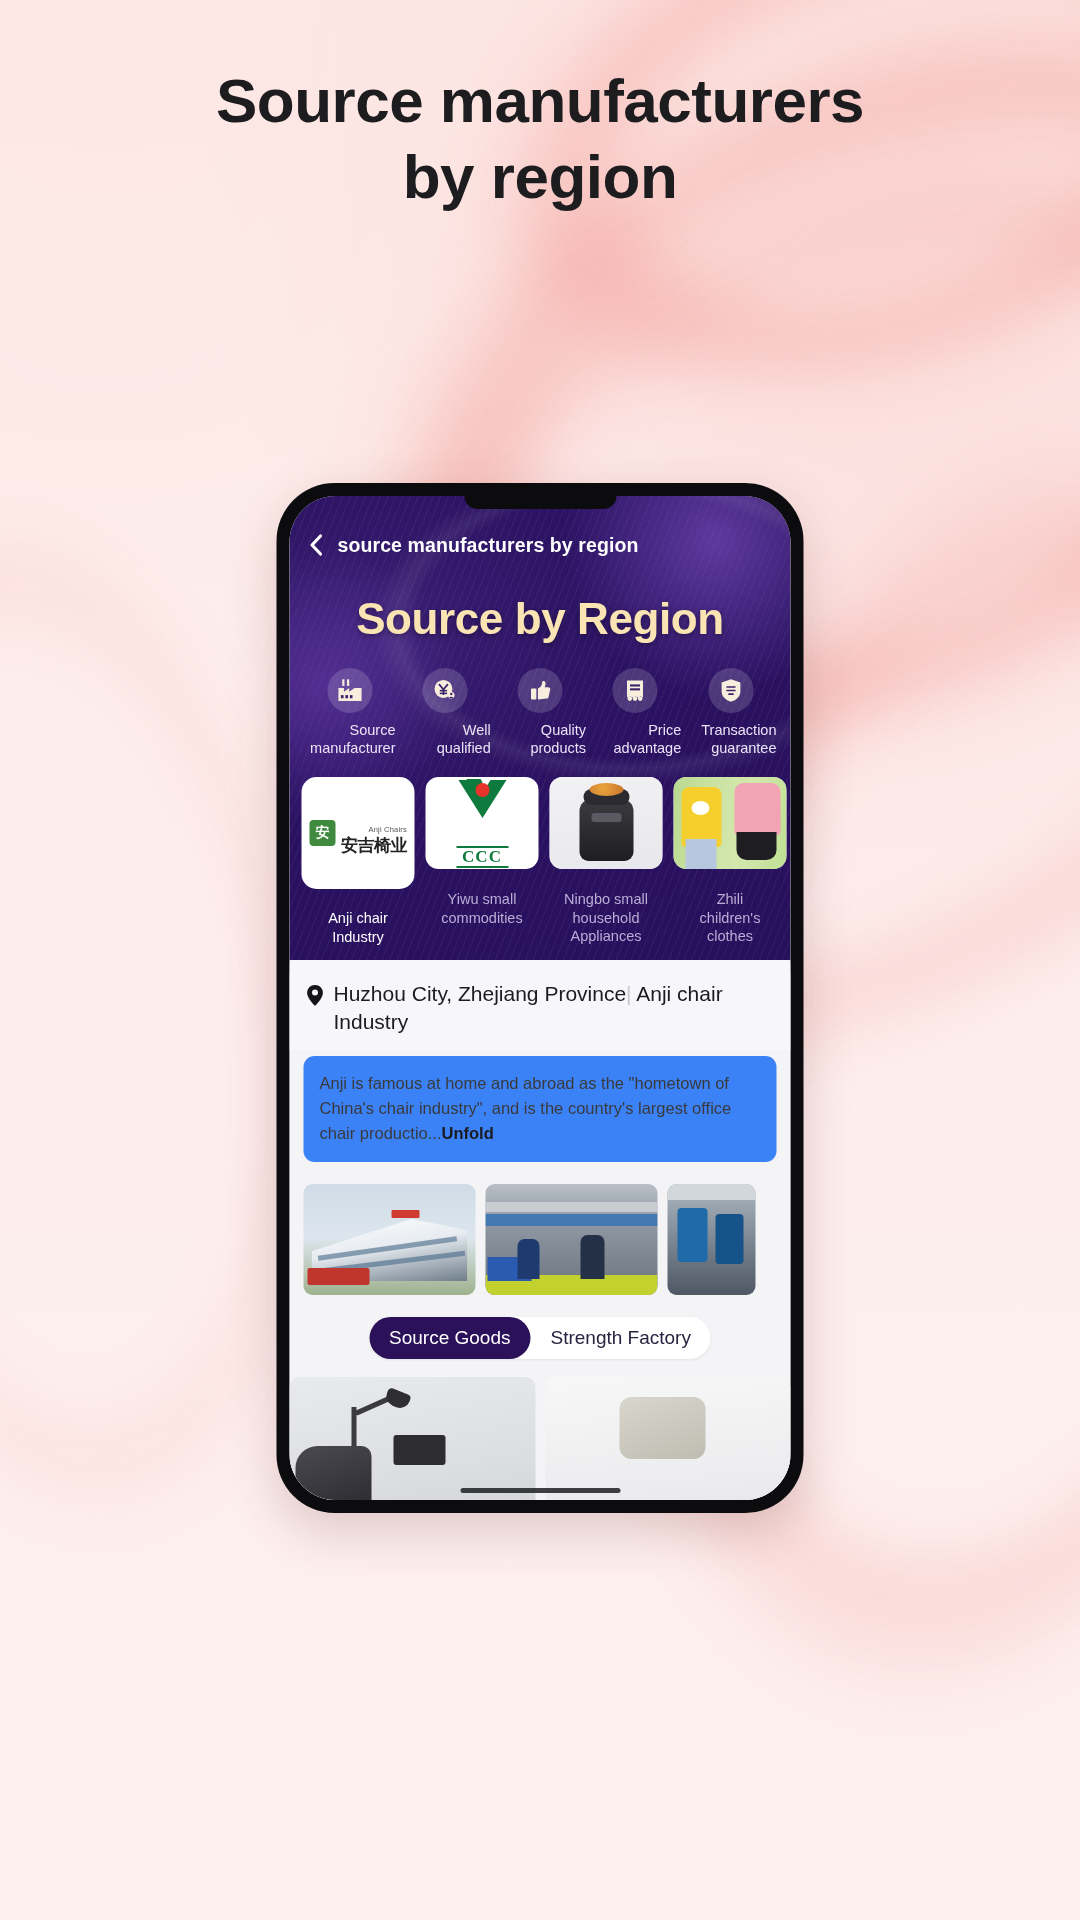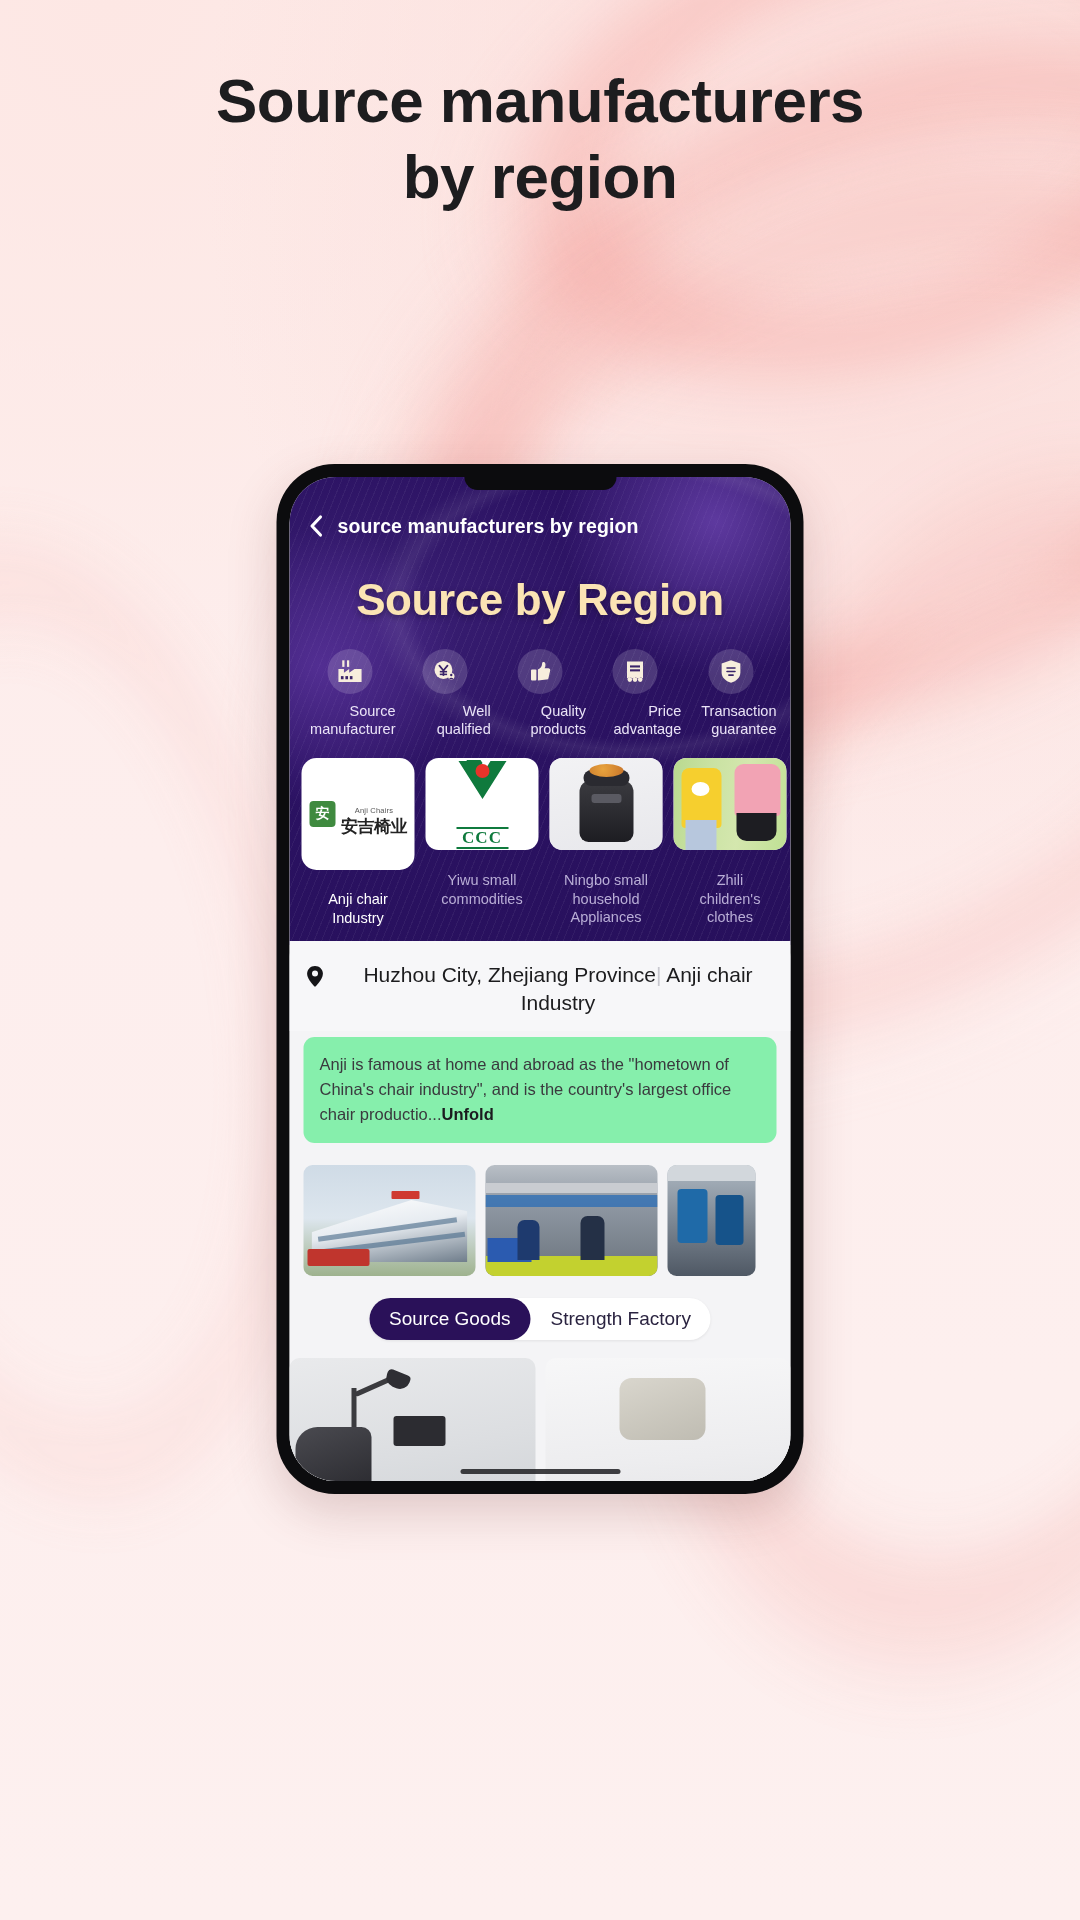--- a/index.html
+++ b/index.html
@@ -68,21 +68,21 @@
     line-height: 1.22;
     letter-spacing: -0.5px;
   }
   .headline .l { display: block; }
 
   
   .phone-wrap {
     position: absolute;
     left: 50%;
     transform: translateX(-50%);
-    top: 464px;
+    top: 483px;
     z-index: 4;
     border-radius: 29px;
   }
   .phone {
     width: 527px;
     height: 1030px;
     background: #0c0c0e;
     border-radius: 58px;
     padding: 13px;
     box-shadow: 0 18px 48px rgba(120, 60, 60, .22);
@@ -262,21 +262,21 @@
   .anji-logo { display: flex; align-items: center; gap: 6px; }
   .anji-mark {
     width: 26px; height: 26px;
     background: #3f8a3f;
     border-radius: 4px;
     color: #fff;
     font-size: 14px; font-weight: 700;
     display: flex; align-items: center; justify-content: center;
     letter-spacing: -1px;
   }
-  .anji-text { text-align: center; margin-top: 16px; }
+  .anji-text { text-align: right; margin-top: 16px; }
   .anji-en { font-size: 7.5px; color: #555; letter-spacing: .2px; }
   .anji-cn { font-size: 17px; font-weight: 700; color: #222; letter-spacing: -.5px; }
 
   .ccc-wrap { text-align: center; }
   .ccc-v {
     width: 52px; height: 48px;
     margin: 0 auto;
     position: relative;
   }
   .ccc-label {
@@ -335,33 +335,33 @@
     border-radius: 16px 16px 0 0;
     margin-top: -4px;
     position: relative;
     z-index: 6;
     padding-bottom: 0;
   }
   .loc-card {
     background: #f7f7f9;
     padding: 20px 16px 14px 16px;
   }
-  .loc-row { display: flex; gap: 17px; align-items: flex-start; text-align: center; }
+  .loc-row { display: flex; gap: 9px; align-items: flex-start; }
   .pin-icon { flex: 0 0 auto; margin-top: 4px; }
   .loc-text {
     font-size: 21px;
     color: #1c1c1e;
     line-height: 1.33;
     font-weight: 400;
   }
   .loc-sep { color: #c8c8cf; }
 
   .desc-box {
     margin: 6px 14px 0 14px;
-    background: #86efac;
+    background: #3b82f6;
     border-radius: 11px;
     padding: 15px 16px 16px 16px;
     font-size: 16.5px;
     line-height: 1.52;
     color: #3a3a3e;
   }
   .unfold { color: #1b1b1f; font-weight: 700; cursor: pointer; }
 
   .gallery {
     display: flex;

